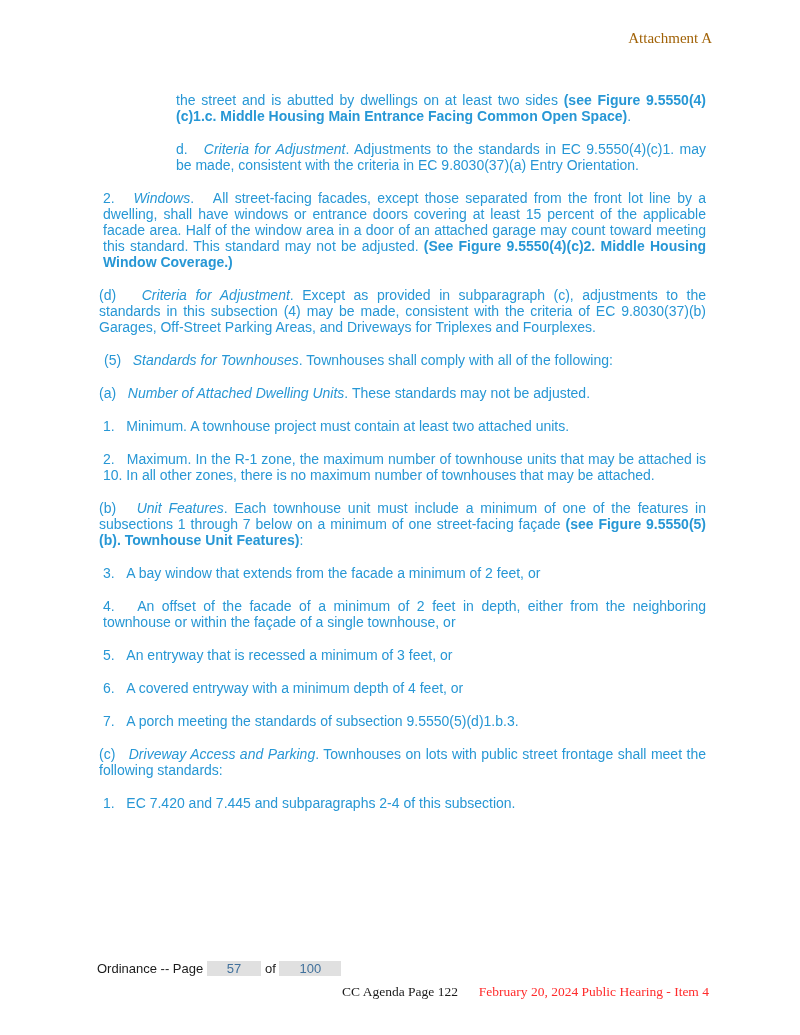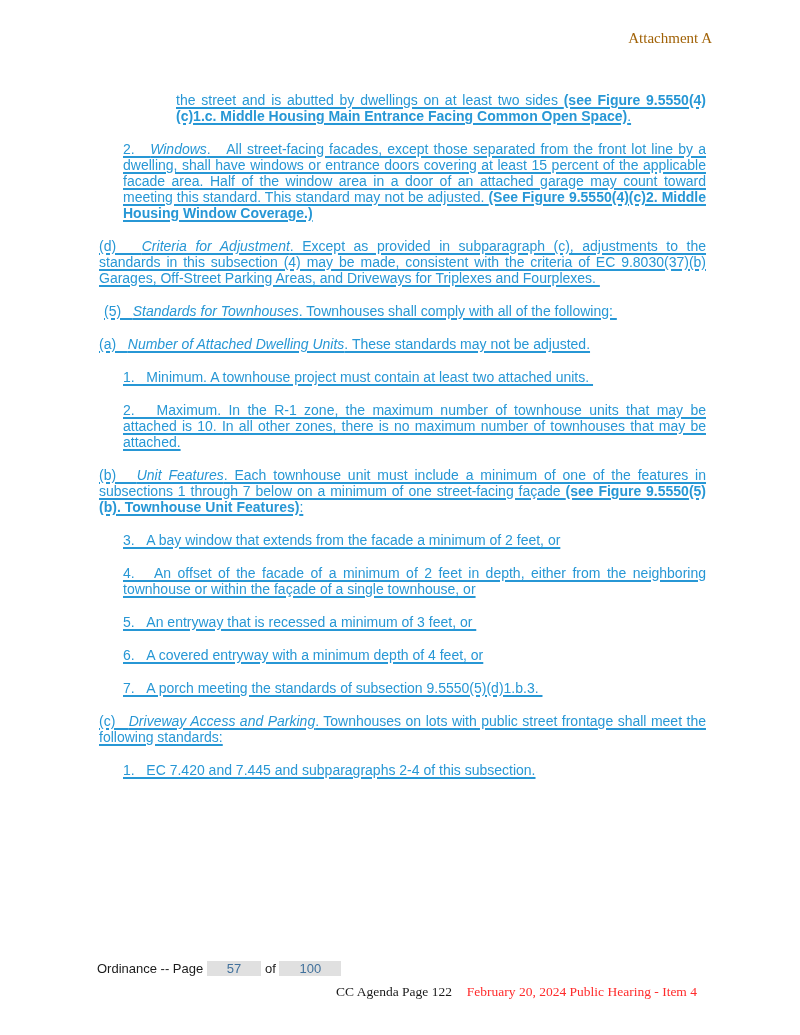--- a/index.html
+++ b/index.html
@@ -10,52 +10,55 @@
   .attachment{
     position:absolute;top:30px;right:88px;
     font-family:"Liberation Serif","DejaVu Serif",serif;font-size:15px;color:#a16207;
   }
   .doc{
     position:absolute;left:88px;top:92px;width:618px;
     font-size:14px;line-height:16px;color:#2797d5;
   }
   .para{
     margin:0 0 17px 0;text-align:justify;
-    text-decoration:underline;text-decoration-thickness:1.5px;text-underline-offset:2px;
+    text-decoration-thickness:1.5px;text-underline-offset:2px;
   }
   .L1{margin-left:16px;}
   .L2{margin-left:11px;}
-  .L3{margin-left:35px;}
+  .L3{margin-left:15px;}
   .L4{margin-left:88px;}
   .i{font-style:italic;}
   .b{font-weight:bold;}
   .footer1{
     position:absolute;left:97px;top:961px;font-size:13px;color:#1b1b1b;
   }
   .pagenum{background:#e0e0e0;color:#41719c;padding:0 20px;}
   .footer2{
-    position:absolute;left:0;right:12px;top:984px;height:18px;
+    position:absolute;left:0;right:0;top:984px;height:18px;
     font-family:"Liberation Serif","DejaVu Serif",serif;font-size:13.5px;color:#1b1b1b;
   }
   .agenda{position:absolute;left:0;right:0;text-align:center;}
   .hearing{position:absolute;right:91px;color:#ff2b2b;}
 </style>
 </head>
 <body>
 
 <div class="page">
 
   <div class="attachment">Attachment A</div>
 
   <div class="doc">
 
     <p class="para L4">
       <span>the street and is abutted by dwellings on at least two sides </span><span class="b">(see Figure 9.5550(4)(c)1.c. Middle Housing Main Entrance Facing Common Open Space)</span><span>.</span>
     </p>
 
+    <p class="para L4">
+      <span>d.&nbsp;&nbsp;&nbsp;</span><span class="i">Criteria for Adjustment</span><span>. Adjustments to the standards in EC 9.5550(4)(c)1. may be made, consistent with the criteria in EC 9.8030(37)(a) Entry Orientation.&nbsp;</span>
+    </p>
 
     <p class="para L3">
       <span>2.&nbsp;&nbsp;&nbsp;</span><span class="i">Windows</span><span>.&nbsp;&nbsp;&nbsp;All street-facing facades, except those separated from the front lot line by a dwelling, shall have windows or entrance doors covering at least 15 percent of the applicable facade area. Half of the window area in a door of an attached garage may count toward meeting this standard. This standard may not be adjusted. </span><span class="b">(See Figure 9.5550(4)(c)2. Middle Housing Window Coverage.)</span>
     </p>
 
     <p class="para L2">
       <span>(d)&nbsp;&nbsp;&nbsp;</span><span class="i">Criteria for Adjustment</span><span>. Except as provided in subparagraph (c), adjustments to the standards in this subsection (4) may be made, consistent with the criteria of EC 9.8030(37)(b) Garages, Off-Street Parking Areas, and Driveways for Triplexes and Fourplexes.&nbsp;</span>
     </p>
 
     <p class="para L1">

